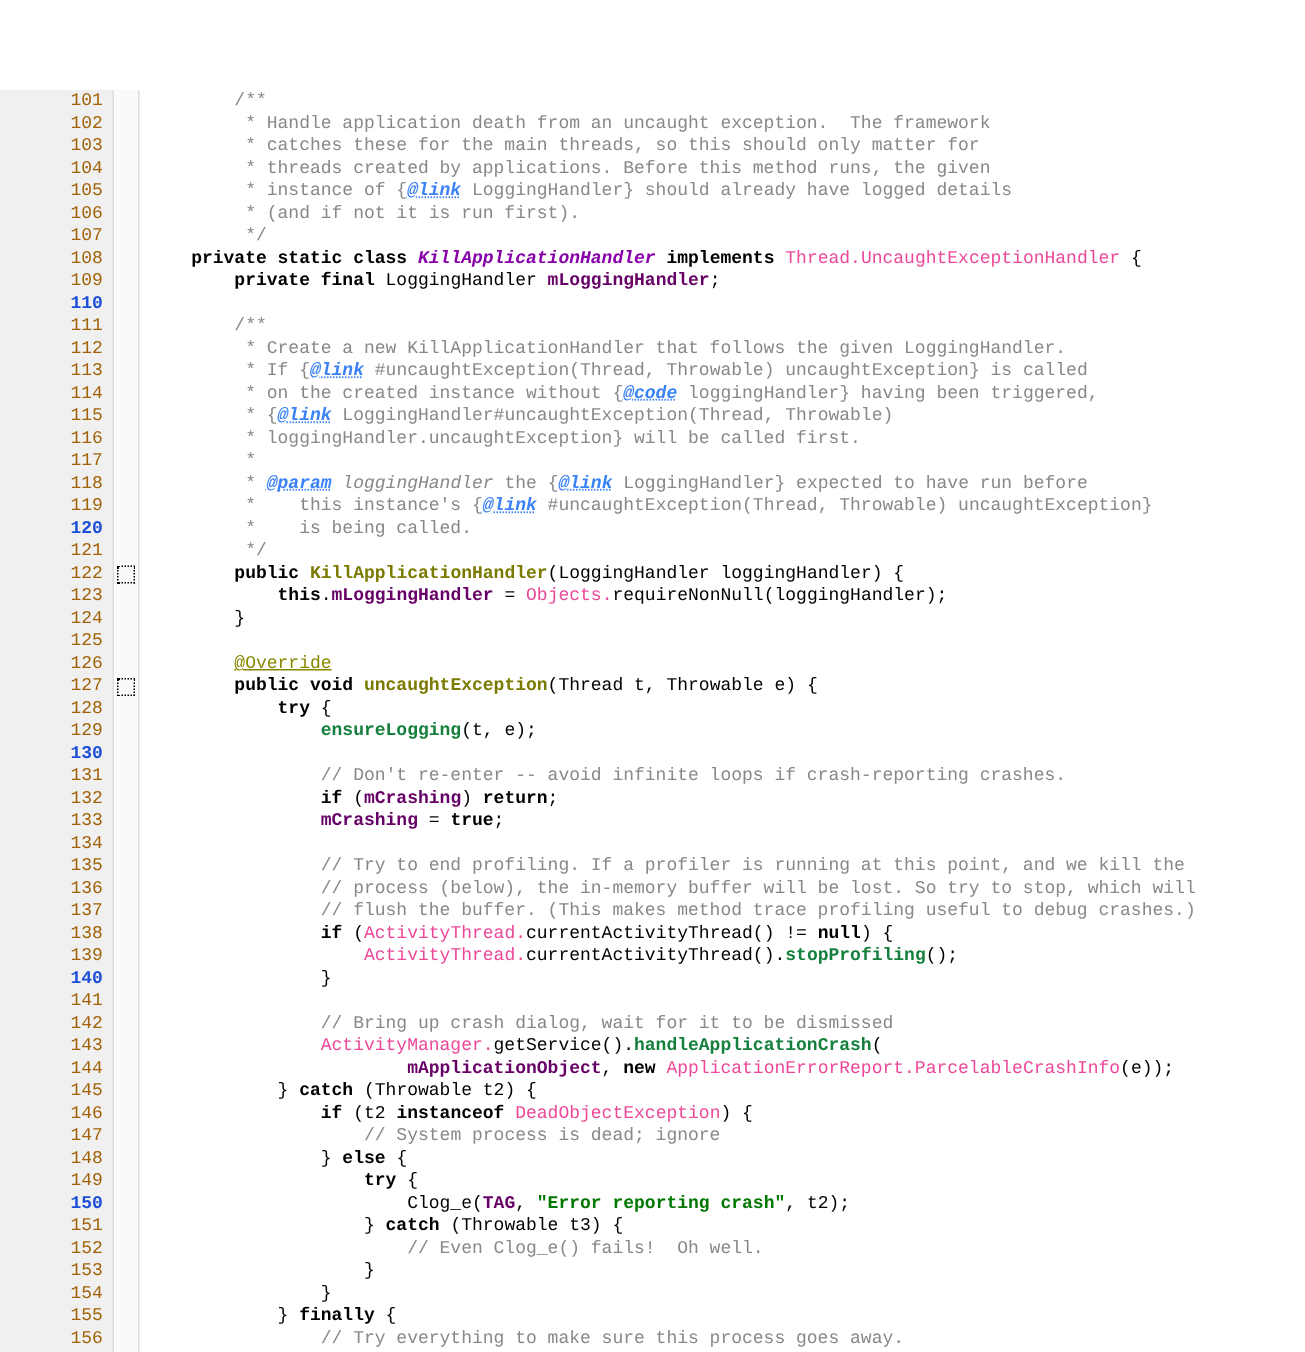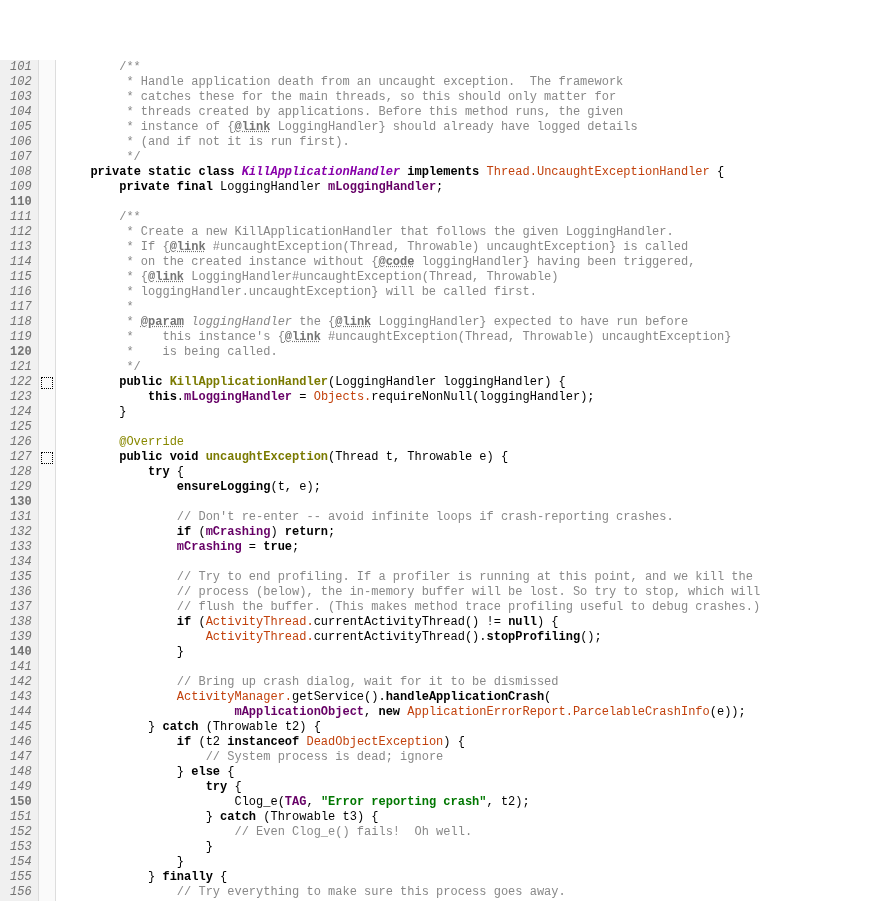--- a/index.html
+++ b/index.html
@@ -44,37 +44,37 @@
     color: #000;
     cursor: pointer;
   }
   .code {
     padding-left: 6px;
     flex: 1;
   }
   .line {
     height: 15px;
   }
-  .num { color: #737373; font-style: italic; }
-  .num-cur { color: #737373; font-weight: bold; }
+  .num { color: #a16207; }
+  .num-cur { color: #1d4ed8; font-weight: bold; margin-left: 37px; }
   .c-comment { color: #888; }
   .c-doc { color: #888; font-style: italic; }
-  .c-dockey { color: #737373; font-weight: bold; text-decoration: underline dotted; }
+  .c-dockey { color: #3b82f6; font-style: italic; font-weight: bold; text-decoration: underline dotted; }
   .c-kw { color: #000000; font-weight: bold; }
   .c-classdef { color: #8800aa; font-style: italic; font-weight: bold; }
   .c-type { color: #000; }
-  .c-anno { color: #888800; }
+  .c-anno { color: #888800; text-decoration: underline; }
   .c-method { color: #7a7a00; font-weight: bold; }
-  .c-methodcall { color: #000000; font-weight: bold; }
+  .c-methodcall { color: #15803d; font-weight: bold; }
   .c-field { color: #660066; font-weight: bold; }
   .c-fielddef { color: #660066; font-weight: bold; }
   .c-param { color: #000; }
   .c-static { }
   .c-string { color: #007700; font-weight: bold; }
-  .c-class { color: #c2410c; }
+  .c-class { color: #ec4899; }
 </style>
 </head>
 <body>
 
 
 
 <div class="editor">
   <div class="gutter" id="gutter"><div class="line num">101</div><div class="line num">102</div><div class="line num">103</div><div class="line num">104</div><div class="line num">105</div><div class="line num">106</div><div class="line num">107</div><div class="line num">108</div><div class="line num">109</div><div class="line num-cur">110</div><div class="line num">111</div><div class="line num">112</div><div class="line num">113</div><div class="line num">114</div><div class="line num">115</div><div class="line num">116</div><div class="line num">117</div><div class="line num">118</div><div class="line num">119</div><div class="line num-cur">120</div><div class="line num">121</div><div class="line num">122</div><div class="line num">123</div><div class="line num">124</div><div class="line num">125</div><div class="line num">126</div><div class="line num">127</div><div class="line num">128</div><div class="line num">129</div><div class="line num-cur">130</div><div class="line num">131</div><div class="line num">132</div><div class="line num">133</div><div class="line num">134</div><div class="line num">135</div><div class="line num">136</div><div class="line num">137</div><div class="line num">138</div><div class="line num">139</div><div class="line num-cur">140</div><div class="line num">141</div><div class="line num">142</div><div class="line num">143</div><div class="line num">144</div><div class="line num">145</div><div class="line num">146</div><div class="line num">147</div><div class="line num">148</div><div class="line num">149</div><div class="line num-cur">150</div><div class="line num">151</div><div class="line num">152</div><div class="line num">153</div><div class="line num">154</div><div class="line num">155</div><div class="line num">156</div><div class="line num">157</div></div>
   <div class="markers" id="markers"><div class="fold-icon" style="top: 317px;"></div><div class="fold-icon" style="top: 392px;"></div></div>
   <div class="code" id="code"><div class="line"><span class="c-comment">        /**</span></div><div class="line"><span class="c-comment">         * Handle application death from an uncaught exception.  The framework</span></div><div class="line"><span class="c-comment">         * catches these for the main threads, so this should only matter for</span></div><div class="line"><span class="c-comment">         * threads created by applications. Before this method runs, the given</span></div><div class="line"><span class="c-comment">         * instance of {</span><span class="c-dockey">@link</span><span class="c-comment"> LoggingHandler} should already have logged details</span></div><div class="line"><span class="c-comment">         * (and if not it is run first).</span></div><div class="line"><span class="c-comment">         */</span></div><div class="line"><span>    </span><span class="c-kw">private static class </span><span class="c-classdef">KillApplicationHandler</span><span> </span><span class="c-kw">implements </span><span class="c-class">Thread.UncaughtExceptionHandler </span><span>{</span></div><div class="line"><span>        </span><span class="c-kw">private final </span><span class="c-type">LoggingHandler </span><span class="c-fielddef">mLoggingHandler</span><span>;</span></div><div class="line"><span></span></div><div class="line"><span class="c-comment">        /**</span></div><div class="line"><span class="c-comment">         * Create a new KillApplicationHandler that follows the given LoggingHandler.</span></div><div class="line"><span class="c-comment">         * If {</span><span class="c-dockey">@link</span><span class="c-comment"> #uncaughtException(Thread, Throwable) uncaughtException} is called</span></div><div class="line"><span class="c-comment">         * on the created instance without {</span><span class="c-dockey">@code</span><span class="c-comment"> loggingHandler} having been triggered,</span></div><div class="line"><span class="c-comment">         * {</span><span class="c-dockey">@link</span><span class="c-comment"> LoggingHandler#uncaughtException(Thread, Throwable)</span></div><div class="line"><span class="c-comment">         * loggingHandler.uncaughtException} will be called first.</span></div><div class="line"><span class="c-comment">         *</span></div><div class="line"><span class="c-comment">         * </span><span class="c-dockey">@param</span><span class="c-doc"> loggingHandler</span><span class="c-comment"> the {</span><span class="c-dockey">@link</span><span class="c-comment"> LoggingHandler} expected to have run before</span></div><div class="line"><span class="c-comment">         *    this instance's {</span><span class="c-dockey">@link</span><span class="c-comment"> #uncaughtException(Thread, Throwable) uncaughtException}</span></div><div class="line"><span class="c-comment">         *    is being called.</span></div><div class="line"><span class="c-comment">         */</span></div><div class="line"><span>        </span><span class="c-kw">public </span><span class="c-method">KillApplicationHandler</span><span>(</span><span class="c-type">LoggingHandler </span><span class="c-param">loggingHandler</span><span>) {</span></div><div class="line"><span>            </span><span class="c-kw">this</span><span>.</span><span class="c-field">mLoggingHandler</span><span> = </span><span class="c-class">Objects.</span><span class="c-static">requireNonNull</span><span>(</span><span class="c-param">loggingHandler</span><span>);</span></div><div class="line"><span>        }</span></div><div class="line"><span></span></div><div class="line"><span>        </span><span class="c-anno">@Override</span></div><div class="line"><span>        </span><span class="c-kw">public void </span><span class="c-method">uncaughtException</span><span>(</span><span class="c-type">Thread </span><span class="c-param">t</span><span>, </span><span class="c-type">Throwable </span><span class="c-param">e</span><span>) {</span></div><div class="line"><span>            </span><span class="c-kw">try </span><span>{</span></div><div class="line"><span>                </span><span class="c-methodcall">ensureLogging</span><span>(</span><span class="c-param">t</span><span>, </span><span class="c-param">e</span><span>);</span></div><div class="line"><span></span></div><div class="line"><span>                </span><span class="c-comment">// Don't re-enter -- avoid infinite loops if crash-reporting crashes.</span></div><div class="line"><span>                </span><span class="c-kw">if </span><span>(</span><span class="c-field">mCrashing</span><span>) </span><span class="c-kw">return</span><span>;</span></div><div class="line"><span>                </span><span class="c-field">mCrashing</span><span> = </span><span class="c-kw">true</span><span>;</span></div><div class="line"><span></span></div><div class="line"><span>                </span><span class="c-comment">// Try to end profiling. If a profiler is running at this point, and we kill the</span></div><div class="line"><span>                </span><span class="c-comment">// process (below), the in-memory buffer will be lost. So try to stop, which will</span></div><div class="line"><span>                </span><span class="c-comment">// flush the buffer. (This makes method trace profiling useful to debug crashes.)</span></div><div class="line"><span>                </span><span class="c-kw">if </span><span>(</span><span class="c-class">ActivityThread.</span><span class="c-static">currentActivityThread</span><span>() != </span><span class="c-kw">null</span><span>) {</span></div><div class="line"><span>                    </span><span class="c-class">ActivityThread.</span><span class="c-static">currentActivityThread</span><span>().</span><span class="c-methodcall">stopProfiling</span><span>();</span></div><div class="line"><span>                }</span></div><div class="line"><span></span></div><div class="line"><span>                </span><span class="c-comment">// Bring up crash dialog, wait for it to be dismissed</span></div><div class="line"><span>                </span><span class="c-class">ActivityManager.</span><span class="c-static">getService</span><span>().</span><span class="c-methodcall">handleApplicationCrash</span><span>(</span></div><div class="line"><span>                        </span><span class="c-field">mApplicationObject</span><span>, </span><span class="c-kw">new </span><span class="c-class">ApplicationErrorReport.ParcelableCrashInfo</span><span>(</span><span class="c-param">e</span><span>));</span></div><div class="line"><span>            } </span><span class="c-kw">catch </span><span>(</span><span class="c-type">Throwable </span><span class="c-param">t2</span><span>) {</span></div><div class="line"><span>                </span><span class="c-kw">if </span><span>(</span><span class="c-param">t2</span><span> </span><span class="c-kw">instanceof </span><span class="c-class">DeadObjectException</span><span>) {</span></div><div class="line"><span>                    </span><span class="c-comment">// System process is dead; ignore</span></div><div class="line"><span>                } </span><span class="c-kw">else </span><span>{</span></div><div class="line"><span>                    </span><span class="c-kw">try </span><span>{</span></div><div class="line"><span>                        </span><span class="c-static">Clog_e</span><span>(</span><span class="c-field">TAG</span><span>, </span><span class="c-string">"Error reporting crash"</span><span>, </span><span class="c-param">t2</span><span>);</span></div><div class="line"><span>                    } </span><span class="c-kw">catch </span><span>(</span><span class="c-type">Throwable </span><span class="c-param">t3</span><span>) {</span></div><div class="line"><span>                        </span><span class="c-comment">// Even Clog_e() fails!  Oh well.</span></div><div class="line"><span>                    }</span></div><div class="line"><span>                }</span></div><div class="line"><span>            } </span><span class="c-kw">finally </span><span>{</span></div><div class="line"><span>                </span><span class="c-comment">// Try everything to make sure this process goes away.</span></div><div class="line"><span>                </span><span class="c-class">Process.</span><span class="c-static">killProcess</span><span>(</span><span class="c-class">Process.</span><span class="c-static">myPid</span><span>());</span></div></div>

